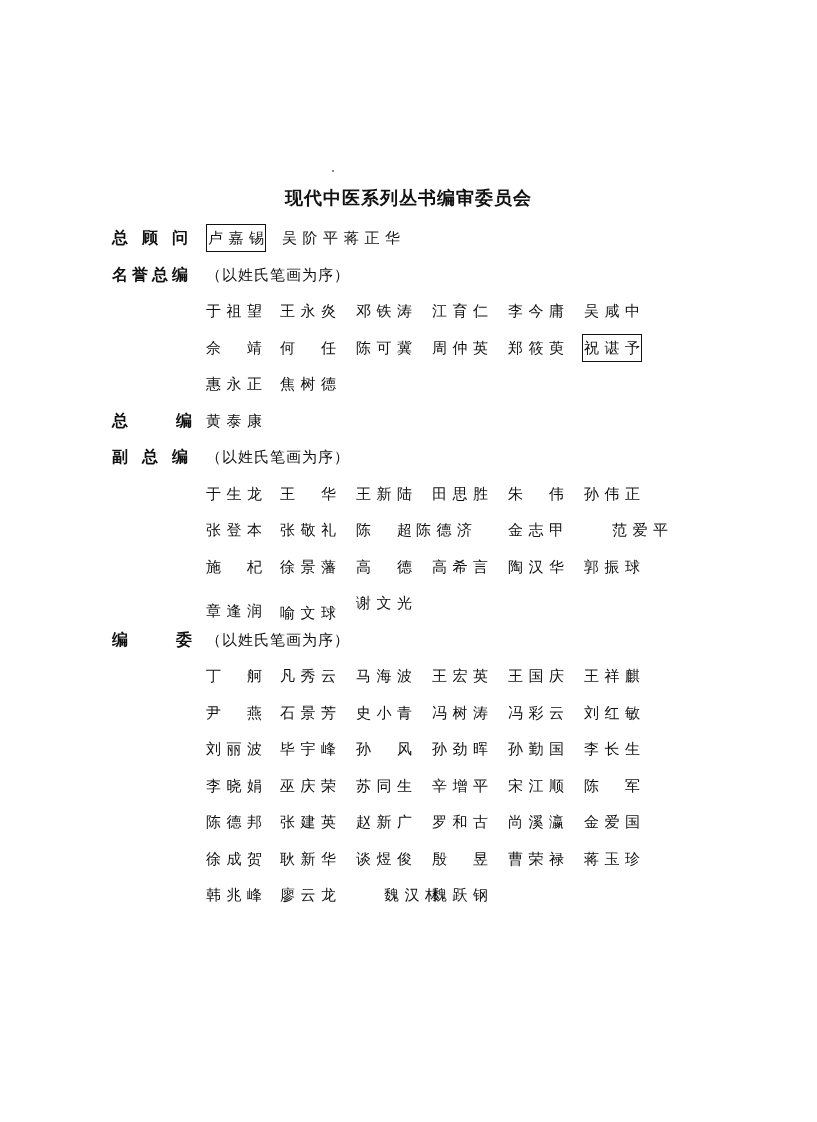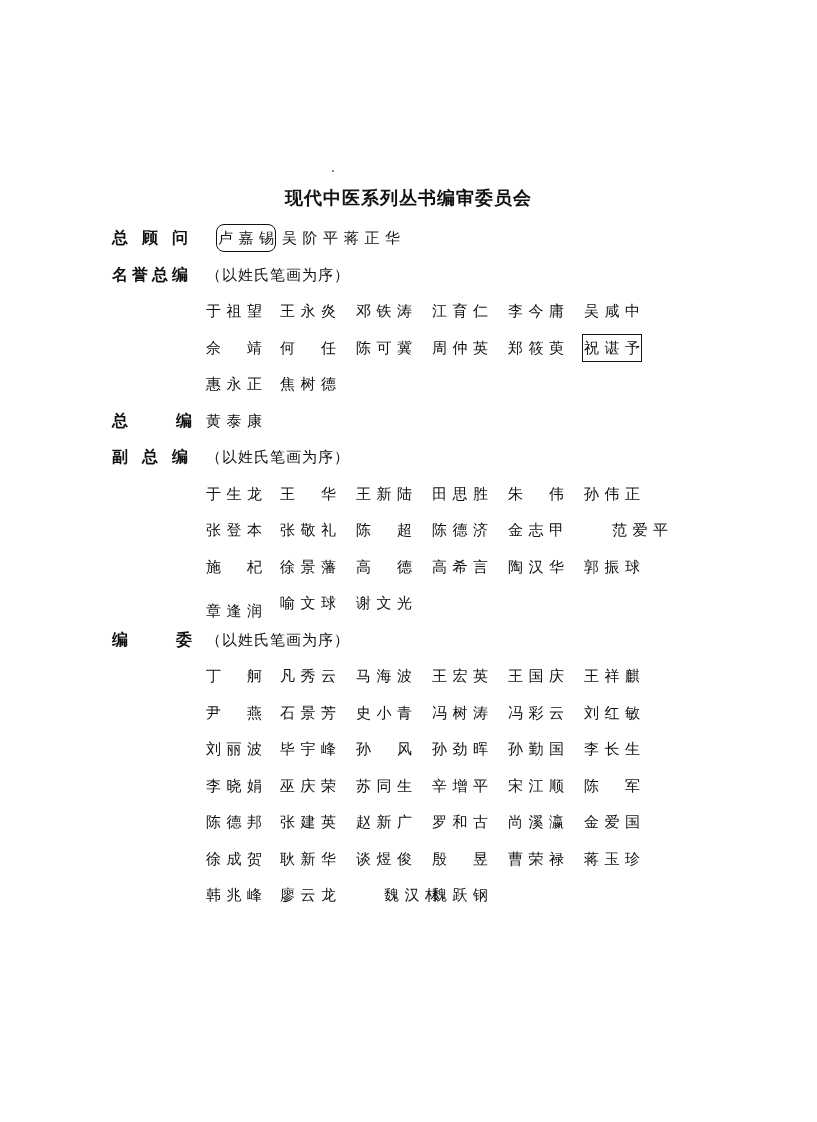--- a/index.html
+++ b/index.html
@@ -35,21 +35,21 @@
 <div class="title">现代中医系列丛书编审委员会</div>
 
 <div id="content">
     <div class="row" style="top: 226px;">
       <div class="label l3">
         <span>总</span>
         <span>顾</span>
         <span>问</span>
       </div>
       <div class="names">
-        <span class="name boxed" style="left: 12px; border-radius: 6px;">卢嘉锡</span>
+        <span class="name boxed" style="left: 2px;">卢嘉锡</span>
         <span class="name" style="left: 76px;">吴阶平</span>
         <span class="name" style="left: 138px;">蒋正华</span>
       </div>
     </div>
     <div class="row" style="top: 262.5px;">
       <div class="label" style="width: 76px;">
         <span>名</span>
         <span>誉</span>
         <span>总</span>
         <span>编</span>
@@ -107,39 +107,39 @@
         <span class="name" style="left: 226px;">田思胜</span>
         <span class="name" style="left: 302px; text-align-last: justify;">朱　伟</span>
         <span class="name" style="left: 378px;">孙伟正</span>
       </div>
     </div>
     <div class="row" style="top: 518px;">
       <div class="names">
         <span class="name" style="left: 0px;">张登本</span>
         <span class="name" style="left: 74px;">张敬礼</span>
         <span class="name" style="left: 150px; text-align-last: justify;">陈　超</span>
-        <span class="name" style="left: 226px;">陈德济</span>
+        <span class="name" style="left: 210px;">陈德济</span>
         <span class="name" style="left: 302px;">金志甲</span>
         <span class="name" style="left: 378px; margin-left: 28px;">范爱平</span>
       </div>
     </div>
     <div class="row" style="top: 554.5px;">
       <div class="names">
         <span class="name" style="left: 0px; text-align-last: justify;">施　杞</span>
         <span class="name" style="left: 74px;">徐景藩</span>
         <span class="name" style="left: 150px; text-align-last: justify;">高　德</span>
         <span class="name" style="left: 226px;">高希言</span>
         <span class="name" style="left: 302px;">陶汉华</span>
         <span class="name" style="left: 378px;">郭振球</span>
       </div>
     </div>
     <div class="row" style="top: 591px;">
       <div class="names">
         <span class="name" style="left: 0px; margin-top: 8px;">章逢润</span>
-        <span class="name" style="left: 74px;">喻文球</span>
+        <span class="name" style="left: 74px; margin-top: 10px;">喻文球</span>
         <span class="name" style="left: 150px;">谢文光</span>
       </div>
     </div>
     <div class="row" style="top: 627.5px;">
       <div class="label">
         <span>编</span>
         <span>委</span>
       </div>
       <div class="note">（以姓氏笔画为序）</div>
     </div>

